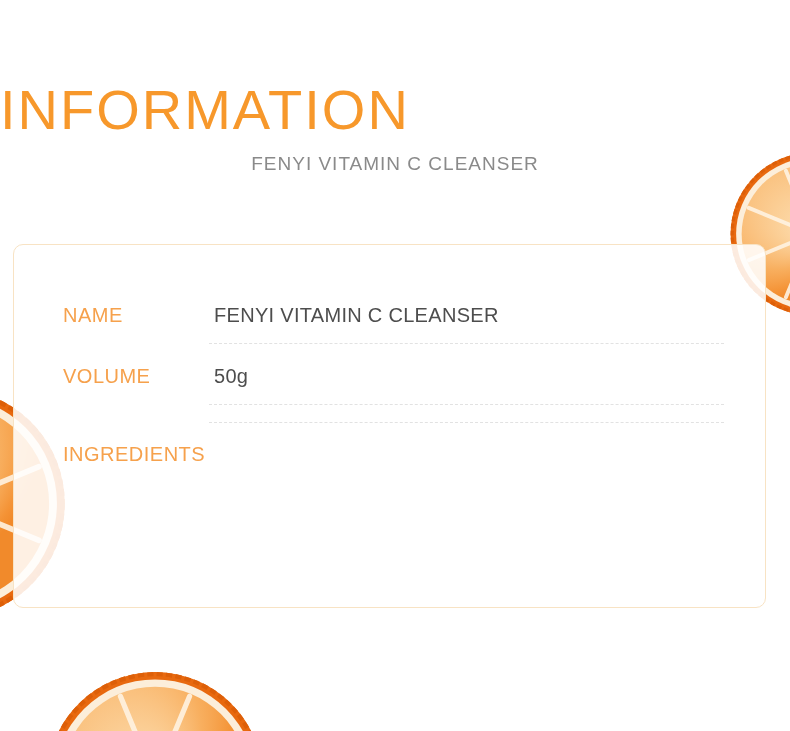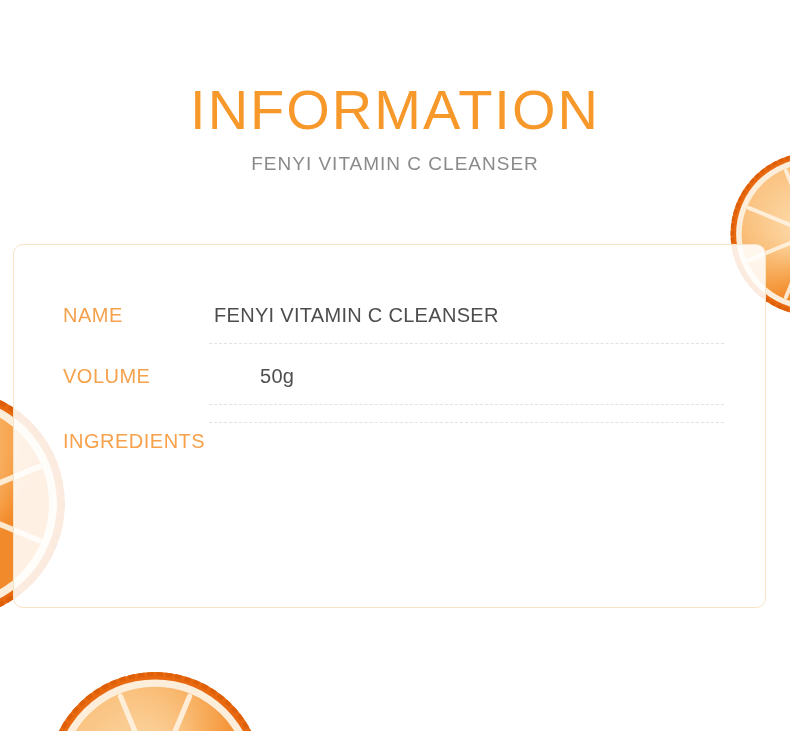--- a/index.html
+++ b/index.html
@@ -16,21 +16,21 @@
     position:relative;
     width:790px;height:731px;
     background:#ffffff;
     overflow:hidden;
     font-family:"Liberation Sans","DejaVu Sans",sans-serif;
     color:var(--text);
   }
   
   .page-title{
     position:absolute;left:0;top:82px;width:100%;
-    text-align:center;
+    text-align:left;
     font-size:56px;line-height:56px;
     letter-spacing:2px;
     color:var(--accent);
     font-weight:400;
   }
   .page-subtitle{
     position:absolute;left:0;top:153px;width:100%;
     text-align:center;
     font-size:19px;line-height:22px;
     letter-spacing:1px;
@@ -49,22 +49,22 @@
     background:rgba(255,255,255,0.87);
     border:1px solid var(--card_border);
     border-radius:10px;
   }
   .row{
     display:flex;align-items:flex-start;
     padding:0 30px 0 49px;
     font-size:20px;line-height:22px;
   }
   .row-1{margin-top:59px;}
-  .row-n{margin-top:21px;gap:46px;}
-  .row-multi{line-height:36px;}
+  .row-n{margin-top:21px;}
+  .row-multi{margin-top:13px;line-height:36px;}
   .row-label{
     flex:0 0 151px;
     color:var(--label);
     letter-spacing:.5px;
   }
   .row-value{flex:1;color:var(--text);letter-spacing:.3px;}
   .row-value .line{white-space:nowrap;}
   .sep{
     border-top:1px dashed var(--sep);
     margin:17px 41px 0 195px;

